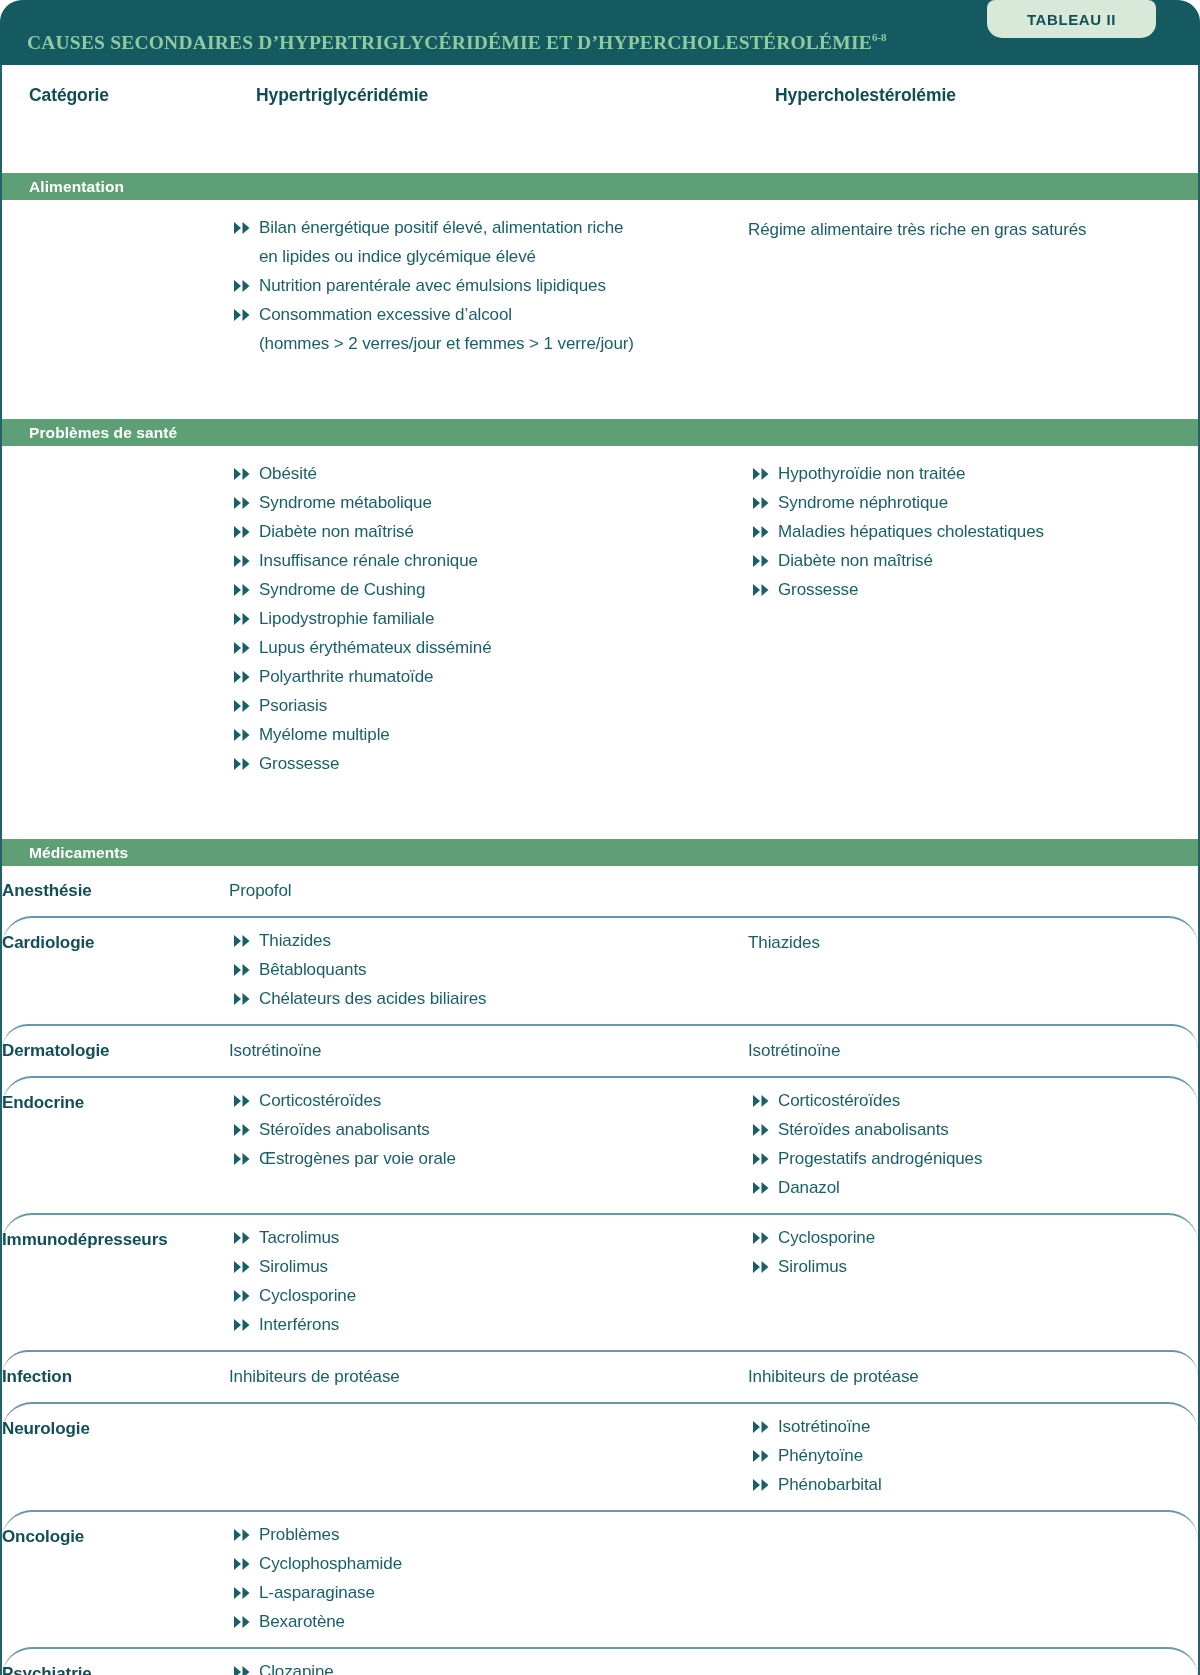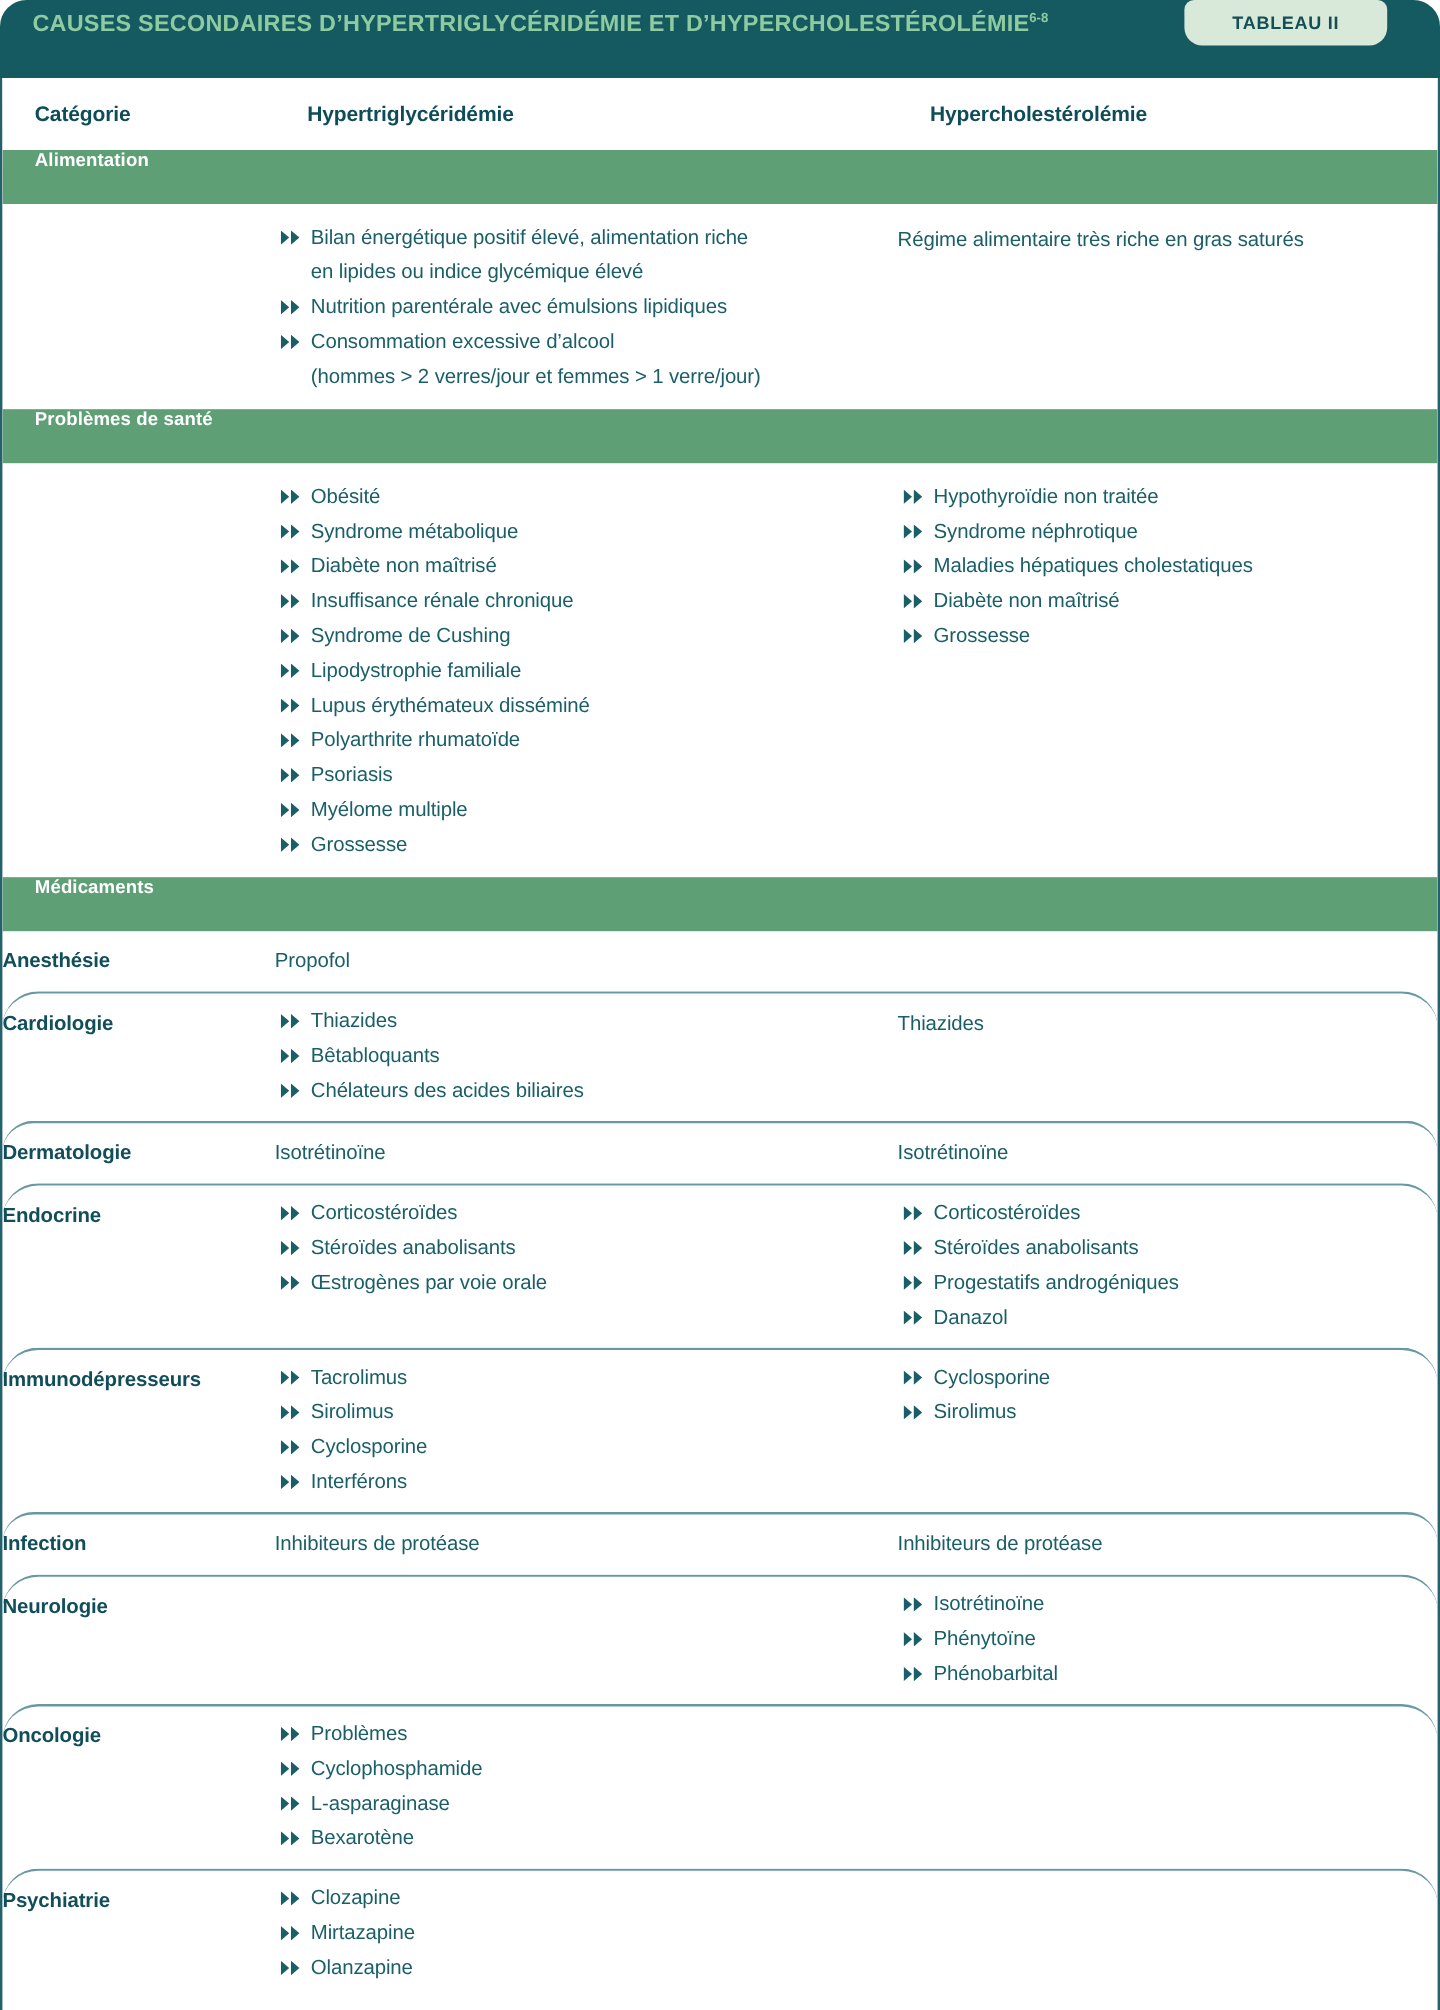--- a/index.html
+++ b/index.html
@@ -8,25 +8,26 @@
   .card { width: 1200px; position: relative; }
 
   
   .card-header {
     position: relative;
     height: 65px;
     background: var(--header-bg);
     border-radius: 22px 22px 0 0;
   }
   .title {
-    padding: 9px 0 0 27px;
+    padding: 31px 0 0 27px;
     font-size: 19.5px;
     font-weight: bold;
     color: var(--title-text);
     letter-spacing: 0.2px;
+    font-family: Liberation Serif, serif;
   }
   .title sup { font-size: 11px; letter-spacing: 0; }
   .badge {
     position: absolute;
     top: 0; right: 44px;
     height: 38px;
     display: flex; align-items: center;
     padding: 0 40px;
     background: var(--badge-bg);
     color: var(--badge-text);
@@ -55,27 +56,28 @@
   .col-header-row {
     height: 60px;
     align-items: center;
     font-size: 17.5px;
     font-weight: bold;
     color: var(--column-header-text);
     letter-spacing: -0.1px;
   }
 
   .band {
-    height: 45px;
+    height: 27px;
     background: var(--band-bg);
     color: var(--band-text);
-    display: flex; 
+    display: flex; align-items: center;
     padding-left: 27px;
     font-size: 15.5px; font-weight: bold;
     letter-spacing: 0.1px;
+    margin-top: 48px;
   }
 
   .mrow {
     padding: 8px 0 11px;
   }
   .rows.spacious .mrow { padding: 13px 0; }
   .rows .mrow + .mrow { border-top: 2px solid var(--separator); }
 
   .cell { font-size: 17px; color: var(--item-text); letter-spacing: -0.1px; }
   .cell.cat {

